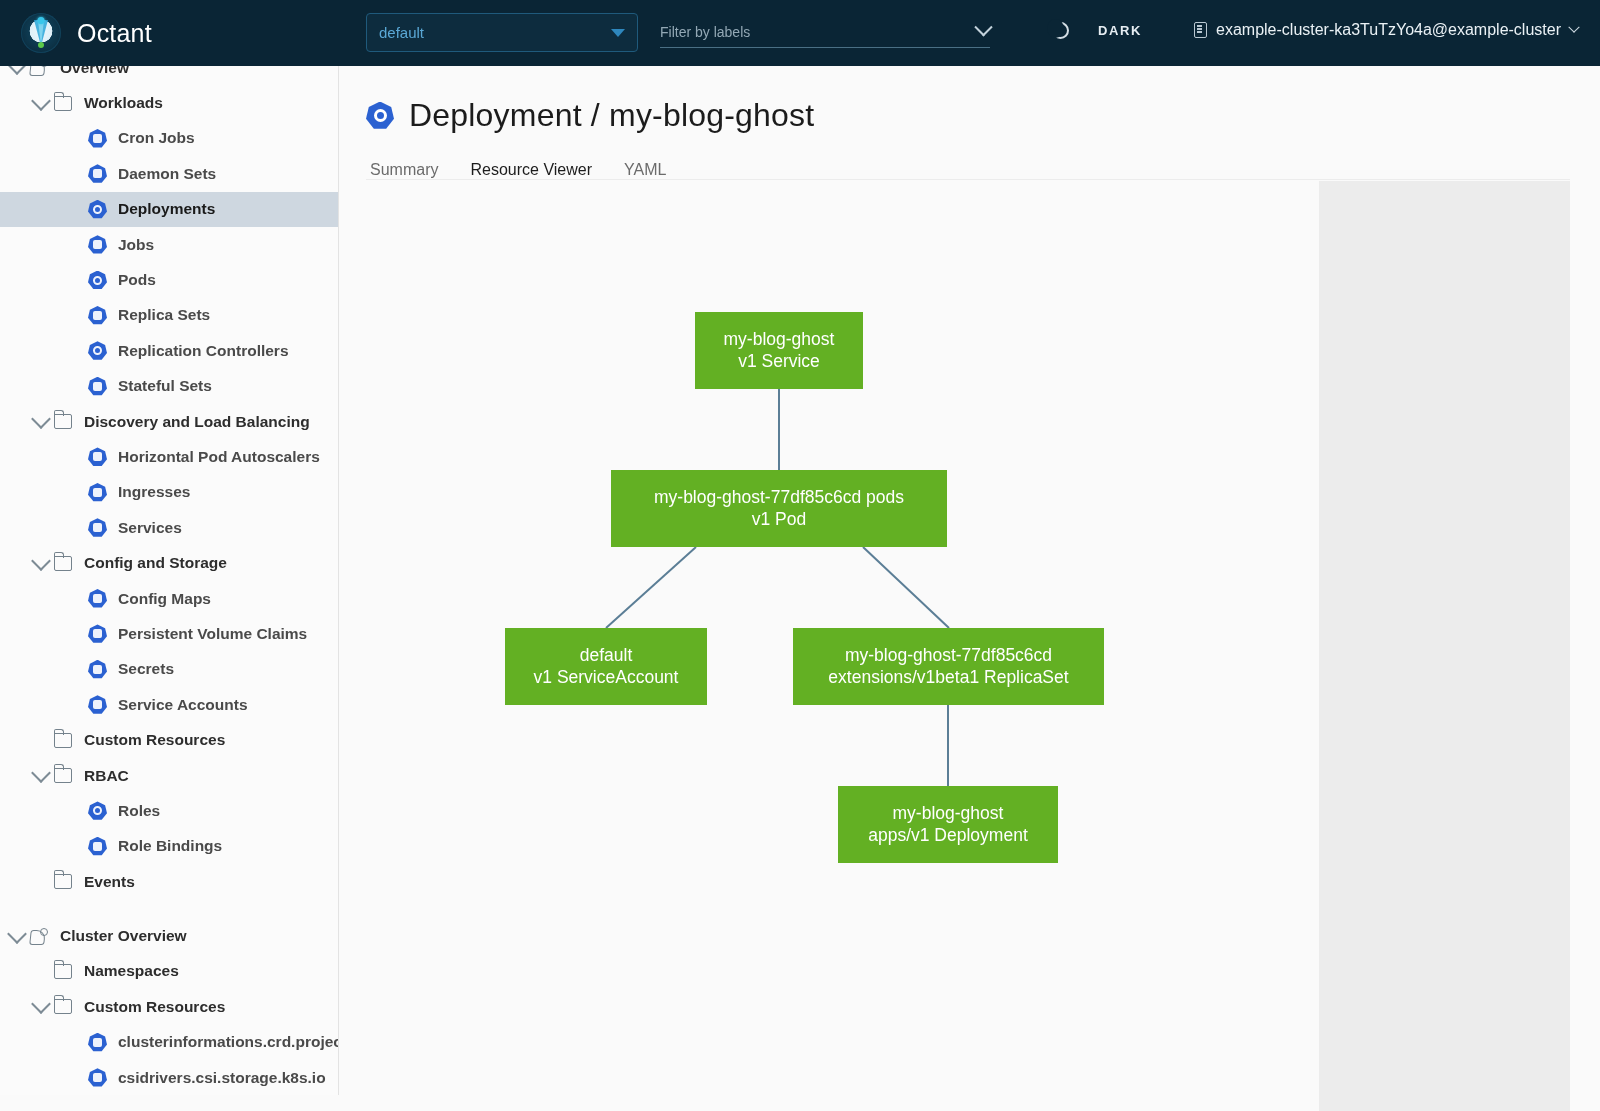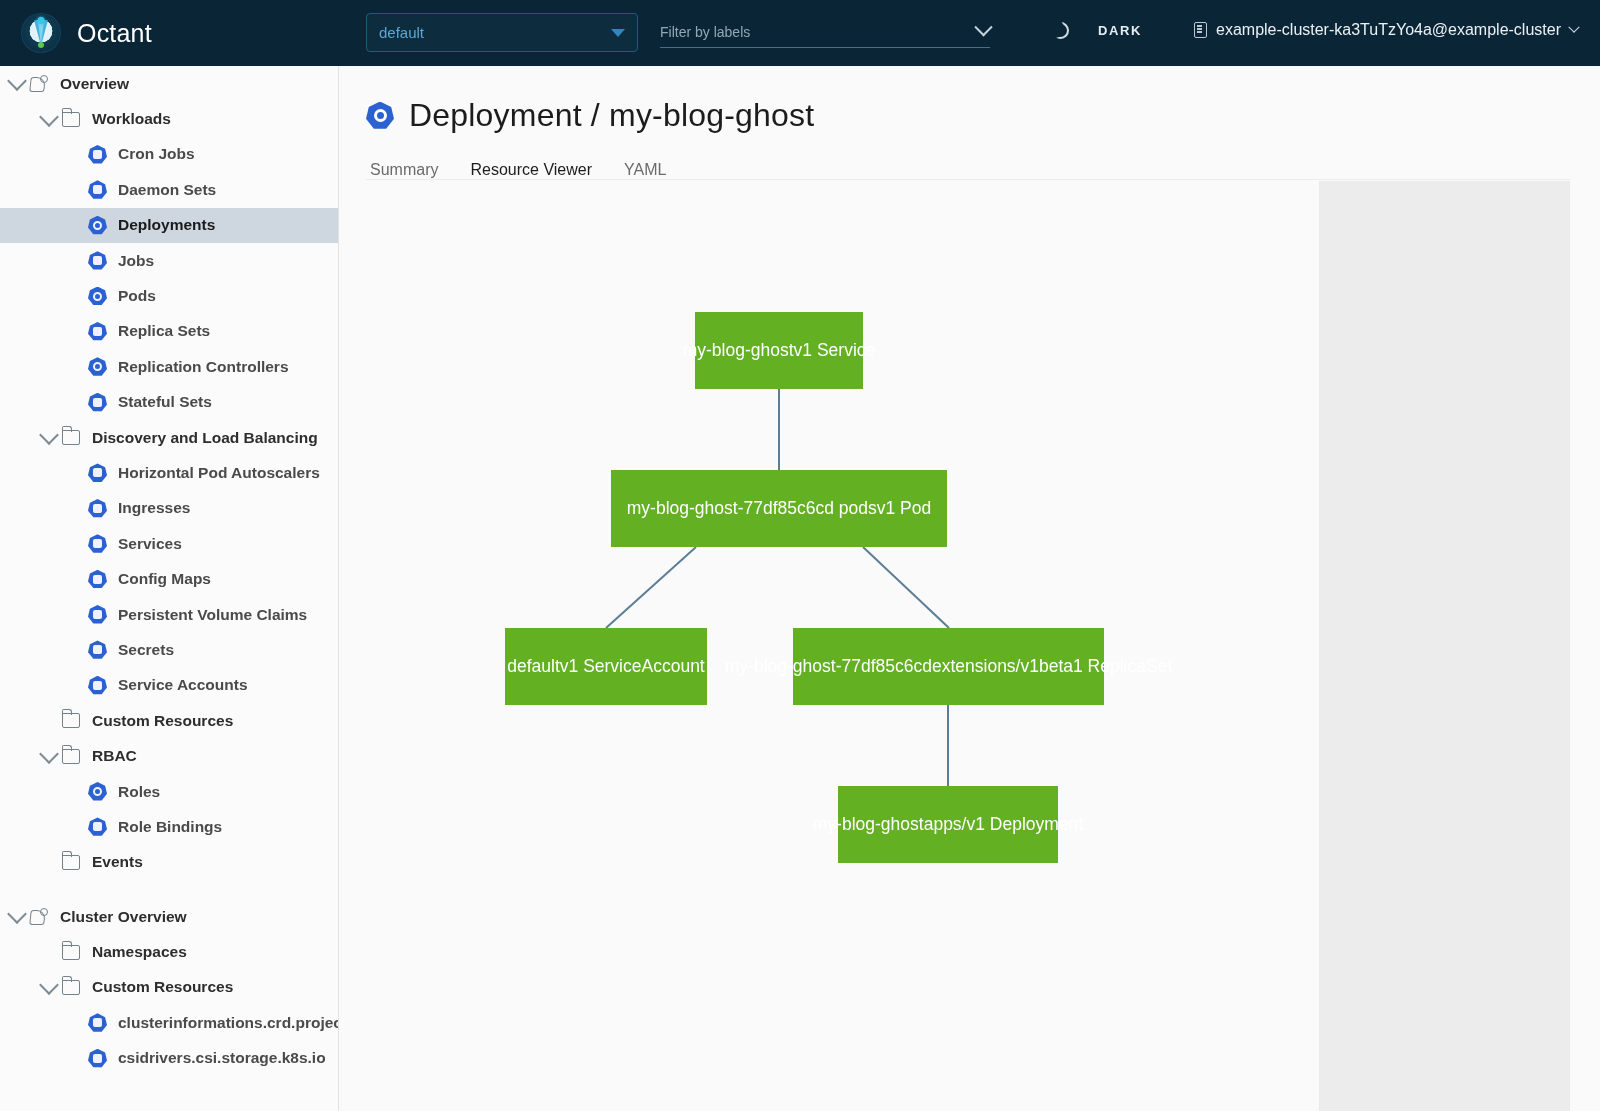--- a/index.html
+++ b/index.html
@@ -105,21 +105,21 @@
     box-shadow: 0 3px 0 #b9c8d2, 0 6px 0 #b9c8d2;
   }
   .cluster-sel .txt { color: #eaf1f5; font-size: 16px; }
   .mini-caret {
     width: 8px; height: 8px; border-right: 1.5px solid #cfdbe3;
     border-bottom: 1.5px solid #cfdbe3; transform: rotate(45deg) translate(-2px,-2px);
   }
 
   
   .sidebar {
-    position: absolute; top: 66px; left: 0;
+    position: absolute; top: 50px; left: 0;
     width: 339px; height: 1045px;
     background: #fbfbfb; border-right: 1px solid #e3e3e3;
     overflow: hidden;
   }
   .nav-row {
     height: 35.4px; display: flex; align-items: center;
     cursor: pointer; white-space: nowrap; position: relative;
   }
   .nav-row.active { background: #ced7e0; }
   .nav-label { font-size: 15.5px; color: #3d3d3d; }
@@ -161,21 +161,21 @@
     clip-path: polygon(50% 0%, 90% 20%, 100% 62%, 72% 97%, 28% 97%, 0% 62%, 10% 20%);
     display: flex; align-items: center; justify-content: center;
   }
   .k8s i {
     display: block; width: 9px; height: 9px; border-radius: 2px;
     background: #fff; opacity: .92;
   }
   .k8s.ring i { border-radius: 50%; background: transparent; border: 2.5px solid #fff; }
 
   .ind-0 { padding-left: 4px; }
-  .ind-1 { padding-left: 36px; }
+  .ind-1 { padding-left: 28px; }
   .ind-2 { padding-left: 62px; font-weight: bold; }
   .icon-slot { width: 30px; display: flex; align-items: center; flex: none; }
   .spacer-gap { height: 19px; }
 
   
   .main {
     position: absolute; top: 66px; left: 340px;
     width: 1260px; height: 1045px; background: #fafafa;
     overflow: hidden;
   }
@@ -213,21 +213,21 @@
     background: #fafafa;
     border-top: 1px solid #ececec;
     overflow: hidden;
   }
   .side-pane {
     position: absolute; left: 953px; top: 1px;
     width: 281px; height: 931px; background: #ececec;
   }
   .node {
     position: absolute; background: #63b023; color: #fff;
-    display: flex; flex-direction: row; align-items: center; justify-content: center;
+    display: flex; flex-direction: column; align-items: center; justify-content: center;
     font-size: 17.5px; line-height: 1.25; text-align: center; cursor: pointer;
     z-index: 2;
   }
   .node span { display: block; white-space: nowrap; }
   svg.edges { position: absolute; left: 0; top: 0; width: 1204px; height: 932px; z-index: 1; }
 </style>
 </head>
 <body>
 
 <div class="header">
@@ -383,20 +383,29 @@
         <div class="nav-label">Ingresses</div>
       </div>
       <div class="nav-row leaf ind-2">
         <div class="twisty-slot"></div>
         <div class="icon-slot">
           <div class="k8s">
             <i></i>
           </div>
         </div>
         <div class="nav-label">Services</div>
+      </div>
+      <div class="nav-row group ind-1">
+        <div class="twisty-slot">
+          <div class="twisty"></div>
+        </div>
+        <div class="icon-slot">
+          <div class="ico-folder"></div>
+        </div>
+        <div class="nav-label">Config and Storage</div>
       </div>
       <div class="nav-row leaf ind-2">
         <div class="twisty-slot"></div>
         <div class="icon-slot">
           <div class="k8s">
             <i></i>
           </div>
         </div>
         <div class="nav-label">Config Maps</div>
       </div>

